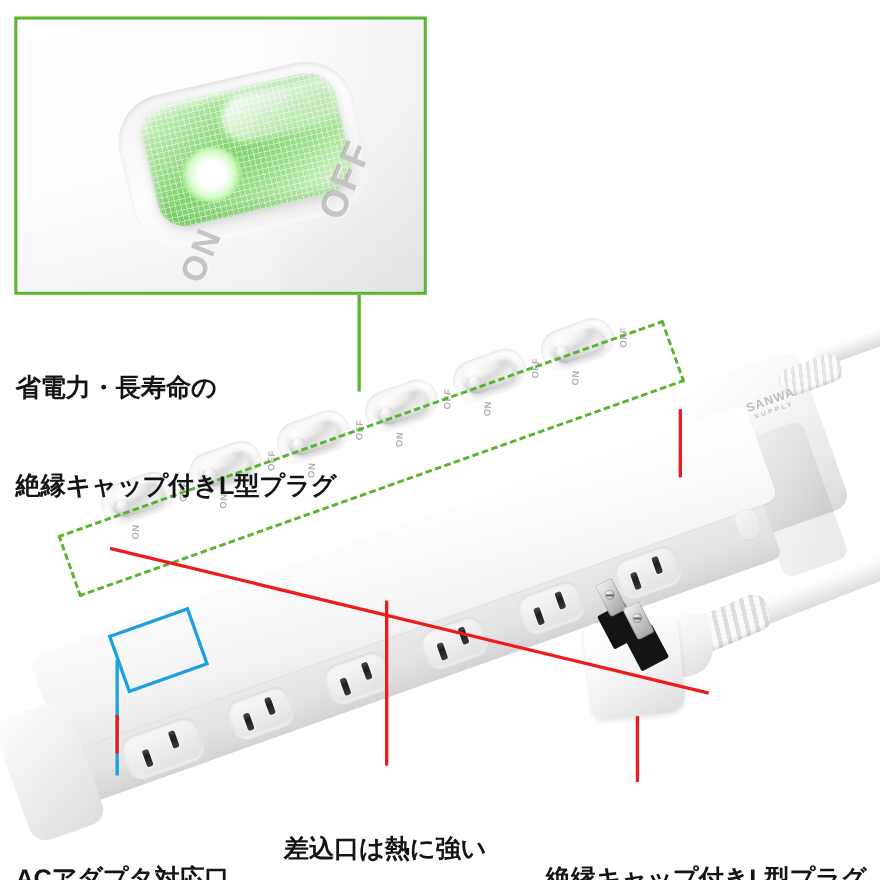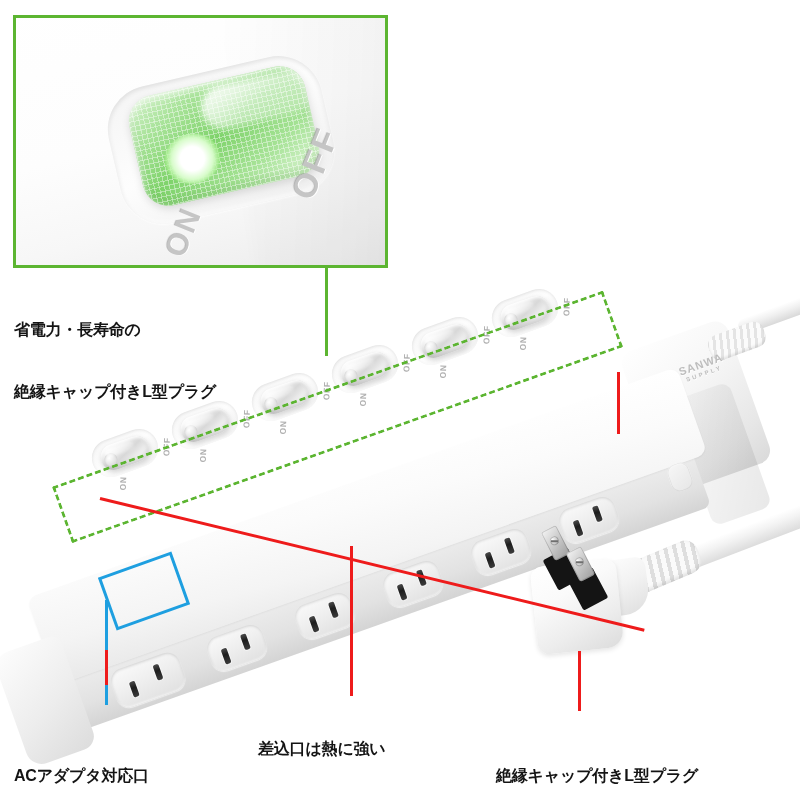--- a/index.html
+++ b/index.html
@@ -13,21 +13,21 @@
     background:#ffffff;
     overflow:hidden;
   }
 
   
   .abs{position:absolute;}
   .cap{
     position:absolute;
     color:#141414;
     font-weight:bold;
-    font-size:16px;
+    font-size:23px;
     line-height:1.30;
     letter-spacing:-0.2px;
     white-space:pre;
   }
 
   
   #led-inset{
     left:13px;top:15px;width:375px;height:253px;
     border:3px solid #5cb531;
     box-sizing:border-box;

